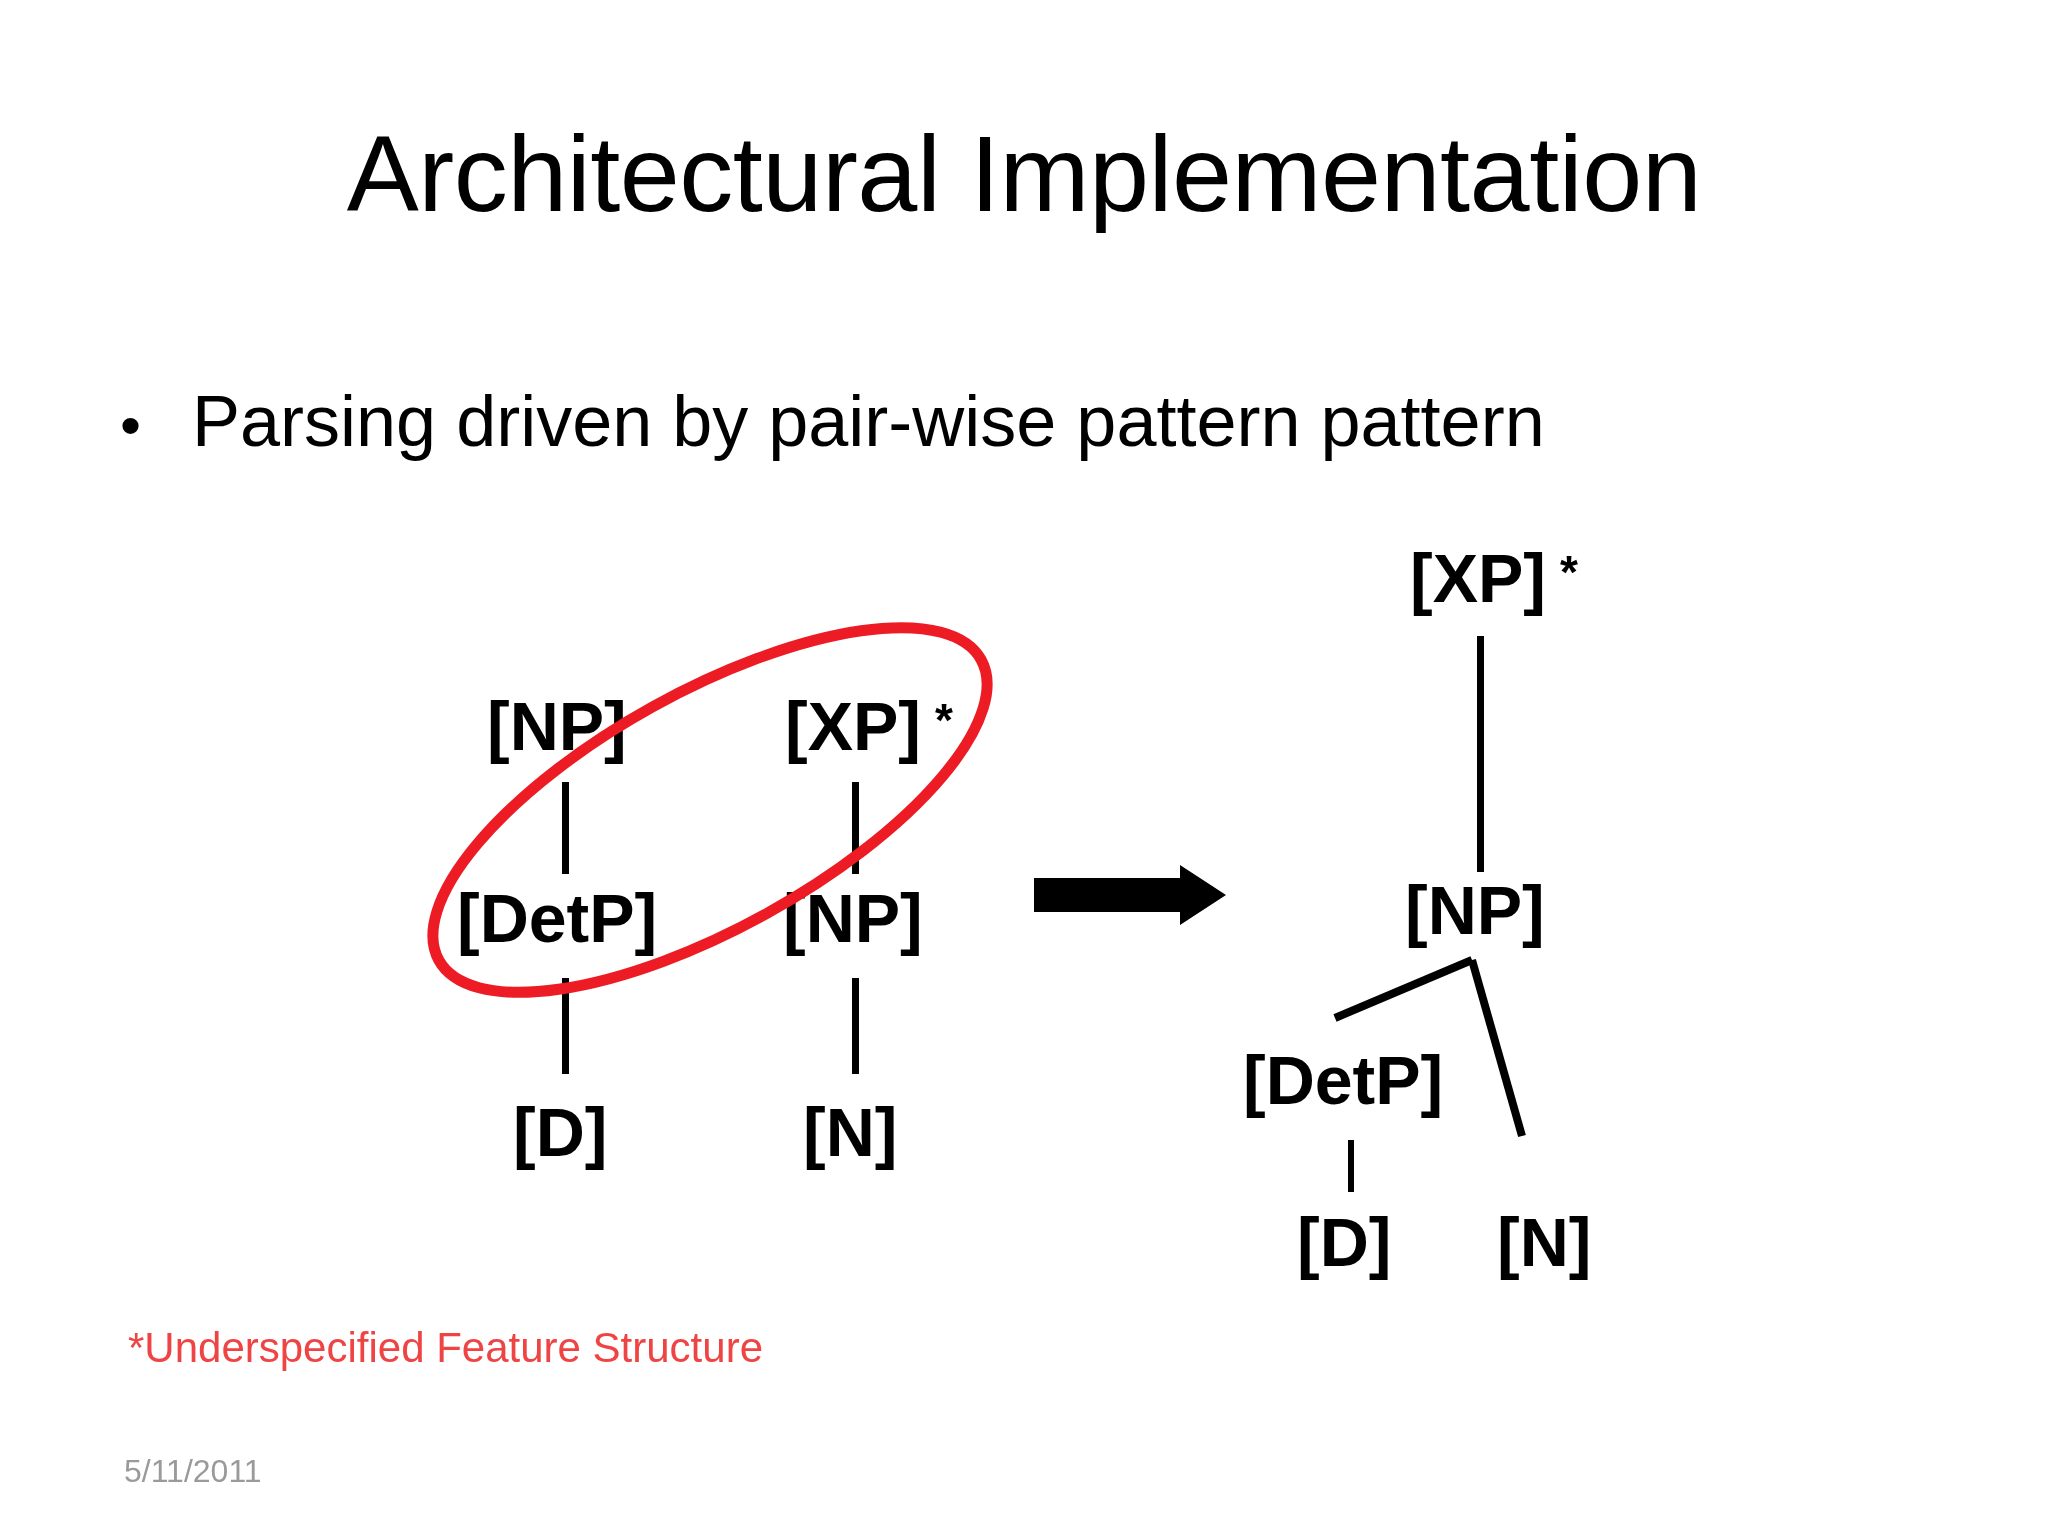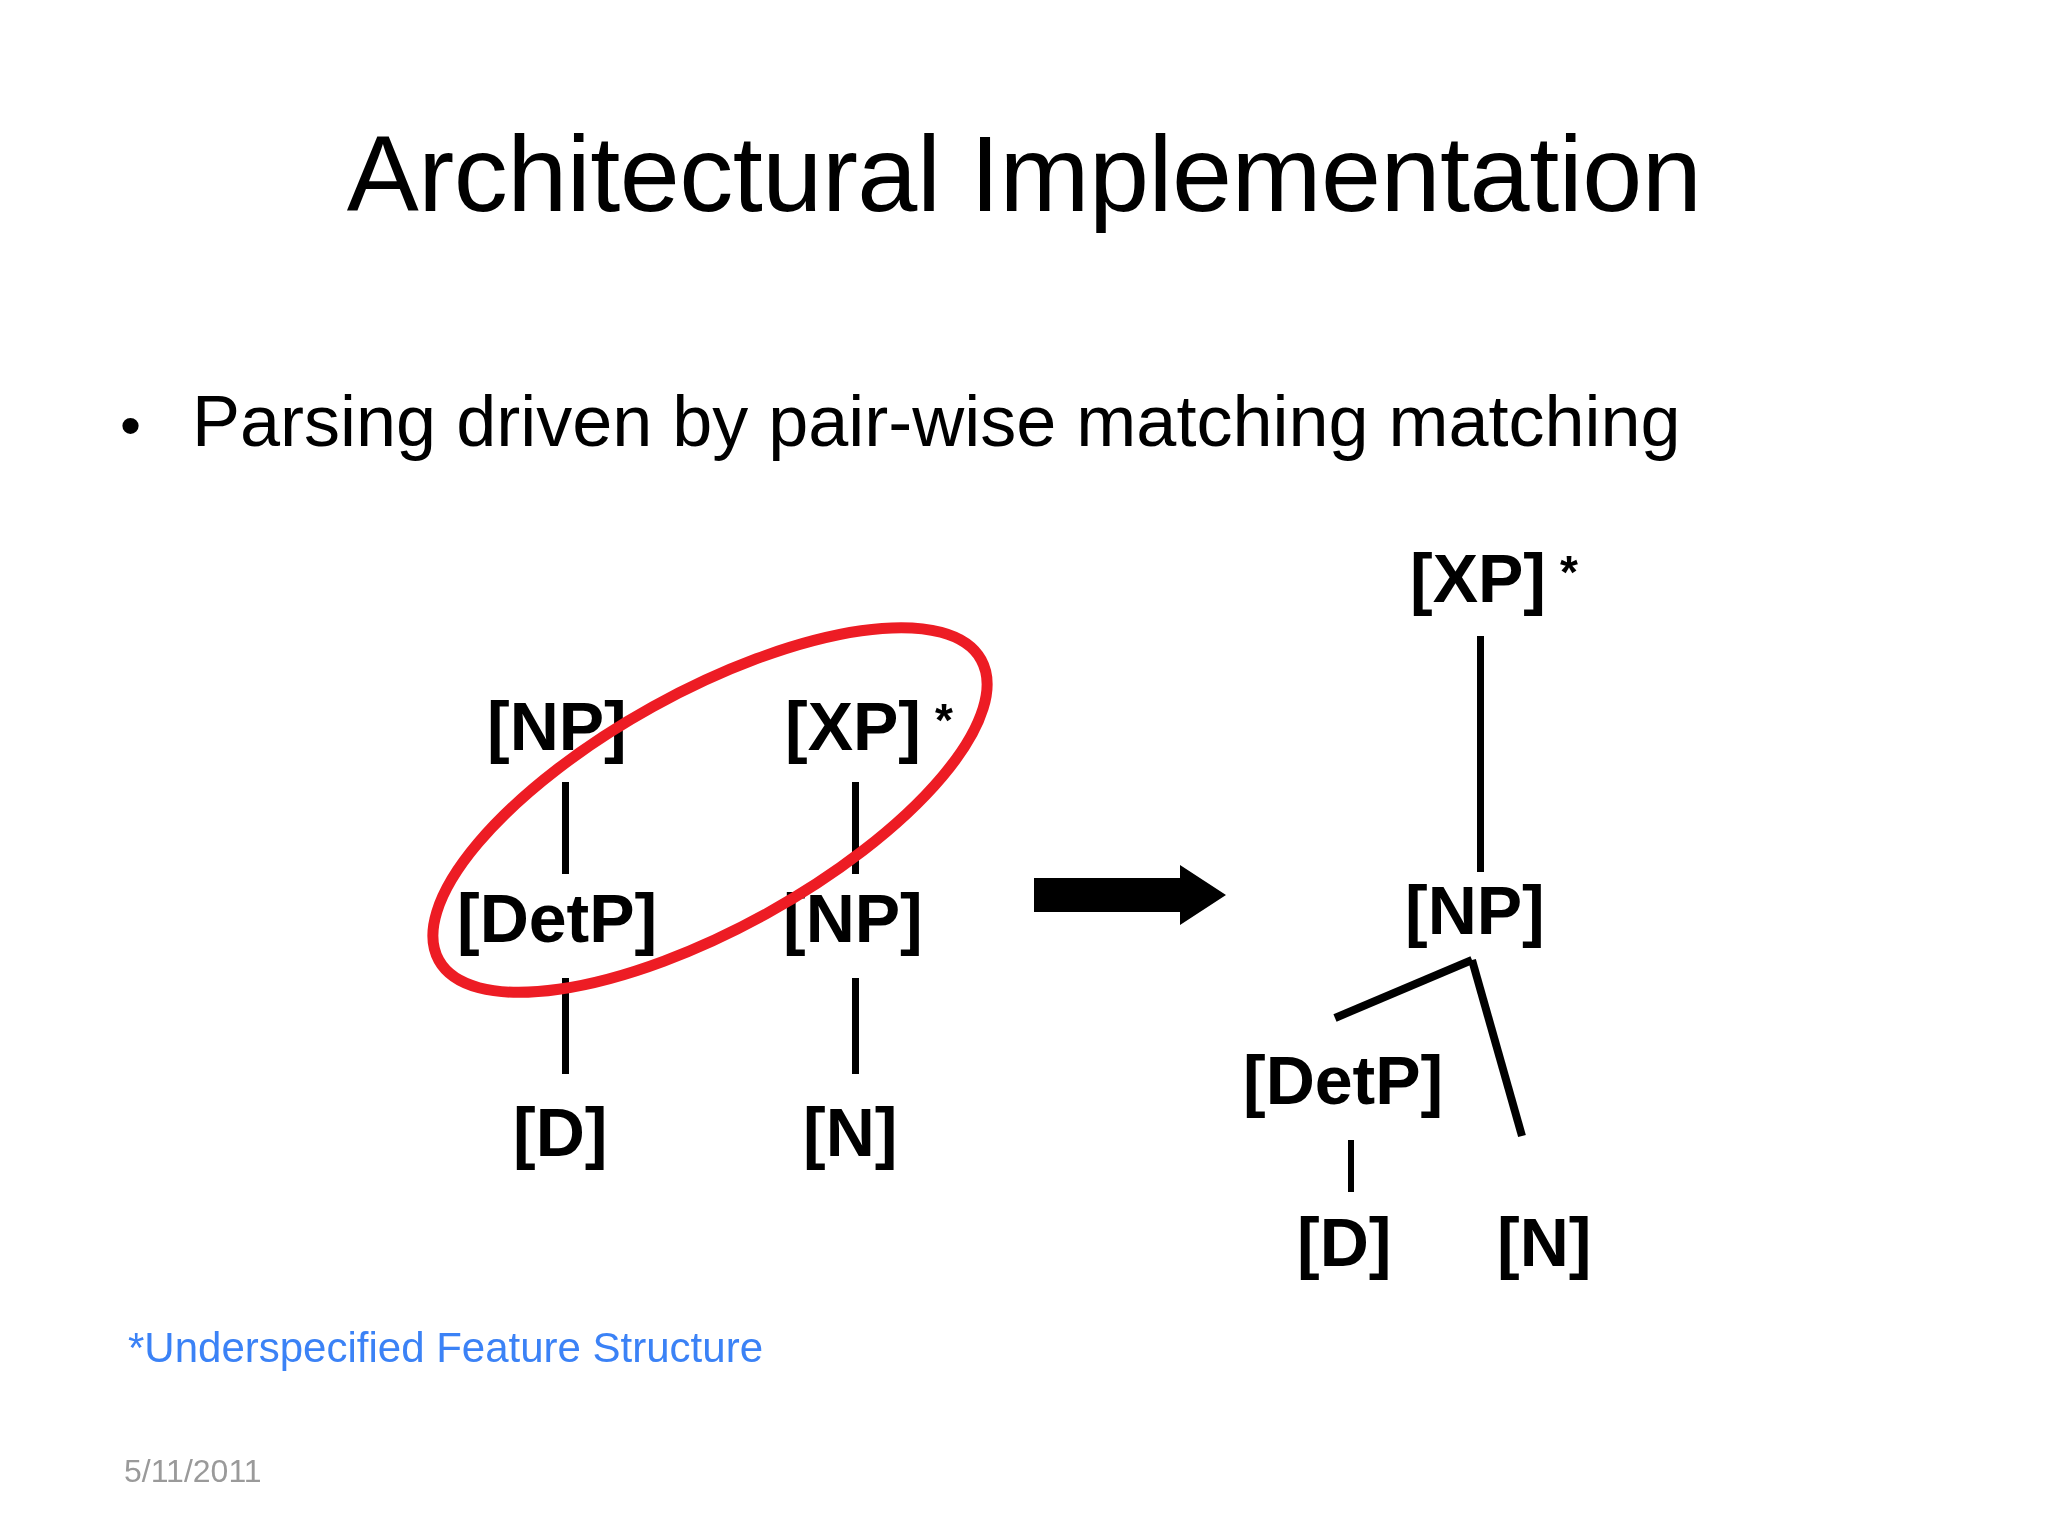--- a/index.html
+++ b/index.html
@@ -87,21 +87,21 @@
     width: 7px;
   }
 
   
   #footnote {
     position: absolute;
     left: 128px;
     top: 1324px;
     font-size: 42px;
     font-weight: 400;
-    color: #3b82f6;
+    color: #ef4444;
     white-space: nowrap;
   }
   #date-stamp {
     position: absolute;
     left: 124px;
     top: 1453px;
     font-size: 32px;
     font-weight: 400;
     color: #9a9a9a;
     white-space: nowrap;
@@ -109,21 +109,21 @@
 </style>
 </head>
 <body>
 
 <div id="slide">
 
   <div id="slide-title">Architectural Implementation</div>
 
   <div id="bullet-row">
     <span class="bullet-glyph">•</span>
-    <span class="bullet-text">Parsing driven by pair-wise matching matching</span>
+    <span class="bullet-text">Parsing driven by pair-wise pattern pattern</span>
   </div>
 
   <div id="diagram">
 
     <div class="node" style="left:487px; top:692px;">[NP]</div>
     <div class="vline" style="left:562px; top:782px; height:92px;"></div>
 
     <div class="node" style="left:457px; top:884px;">[DetP]</div>
     <div class="vline" style="left:562px; top:978px; height:96px;"></div>
 

